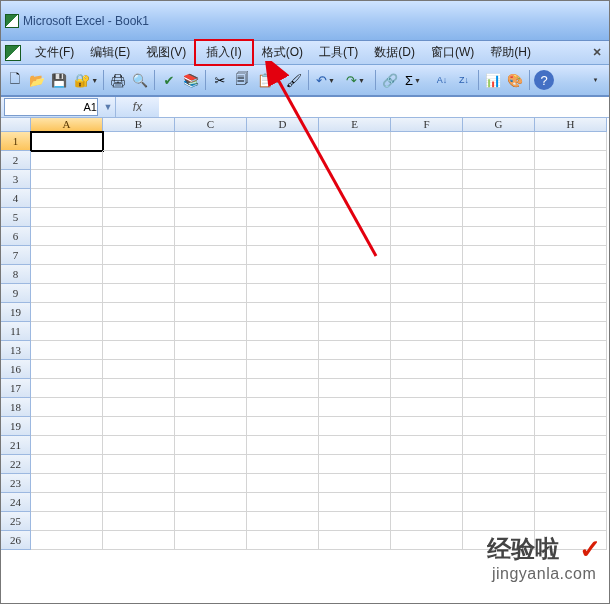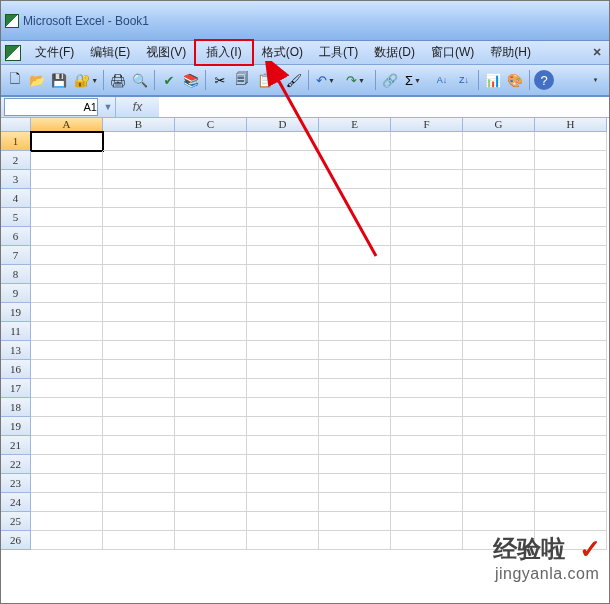--- a/index.html
+++ b/index.html
@@ -66,21 +66,21 @@
   .row-area { position: absolute; left: 0; top: 14px; right: 0; bottom: 0; }
   .row { display: flex; height: 19px; }
   .row-head { width: 30px; font-size: 11px; font-family: "MS Sans Serif", Tahoma; text-align: center; line-height: 18px; background: linear-gradient(to bottom, #edf3fb, #d7e4f5); border-right: 1px solid #9cb8e0; border-bottom: 1px solid #9cb8e0; color:#333; }
   .row-head.selected { background: linear-gradient(to bottom, #ffe4a8, #fcc45c); color: #5a3a05; border-right-color: #d58b1e; }
   .cell { width: 72px; height: 19px; border-right: 1px solid #d4d4d4; border-bottom: 1px solid #d4d4d4; }
   .cell.active { outline: 2px solid #000; outline-offset: -1px; background:#fff; }
 
   .arrow-annotation { position: absolute; pointer-events: none; }
 
   .watermark { position: absolute; right: 8px; bottom: 20px; text-align: center; pointer-events:none; }
-  .wm-main { font-size: 24px; font-weight: bold; color:#444; display:flex; align-items:center; gap:14px; }
+  .wm-main { font-size: 24px; font-weight: bold; color:#444; display:flex; align-items:center; gap:20px; }
   .wm-sub { font-size: 16px; color:#666; letter-spacing: 0.5px; }
   .checkmark { color: #d81e06; font-size: 26px; font-weight: bold; }
 </style>
 </head>
 <body>
 
 <div class="title-bar">
   <span class="app-icon"></span>
   <span class="title-text">Microsoft Excel - Book1</span>
 </div>

